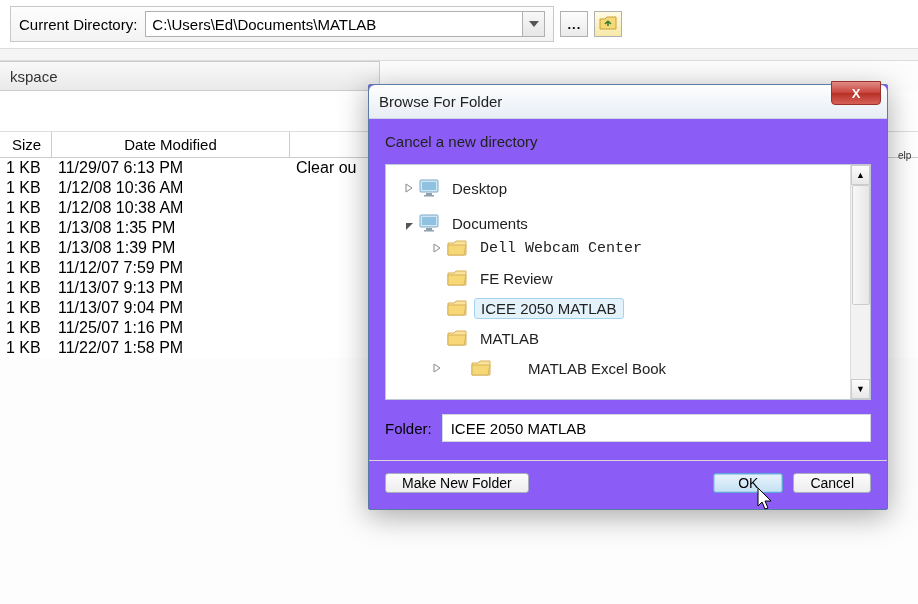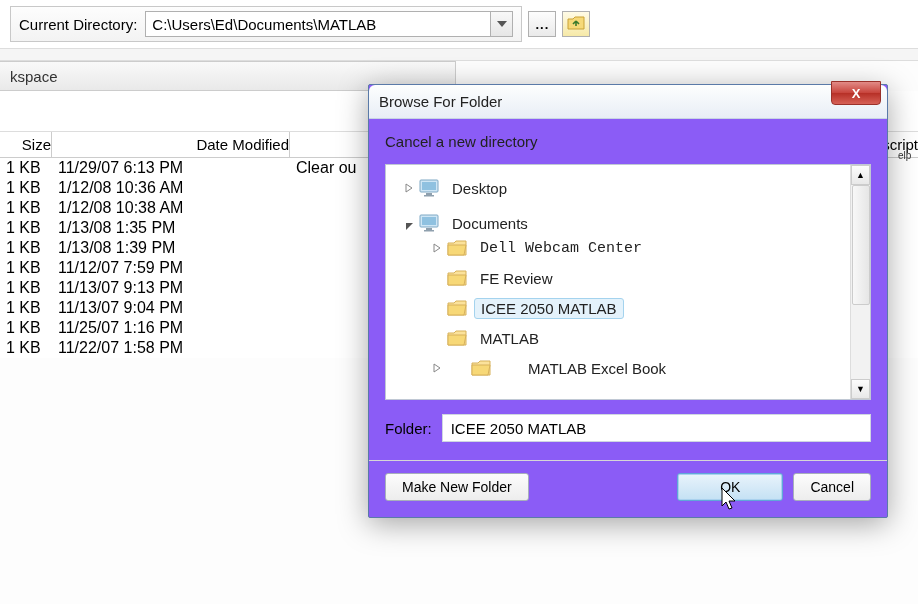--- a/index.html
+++ b/index.html
@@ -33,21 +33,21 @@
     padding: 4px 8px;
     gap: 6px;
     font-size: 15px;
   }
   .curdir-dropdown {
     display: flex;
     align-items: center;
     border: 1px solid #b0b0b0;
     background: #fff;
     margin-left: 2px;
-    width: 368px;
+    width: 400px;
     height: 26px;
     font-size: 15px;
   }
   .curdir-dropdown input {
     flex: 1;
     border: none;
     padding: 2px 6px;
     font-size: 15px;
     outline: none;
     font-family: inherit;
@@ -81,37 +81,37 @@
   .workspace-header {
     background: linear-gradient(#f9f9f9,#e9e9e9);
     border: 1px solid #ccc;
     border-left: none;
     height: 30px;
     display: flex;
     align-items: center;
     padding: 12px 10px;
     font-size: 15px;
     color: #333;
-    width: 456px;
+    width: 380px;
   }
   .gap-row {
     height: 40px;
     background: #fff;
   }
   .table-header {
     display: flex;
     border-top: 1px solid #ddd;
     border-bottom: 1px solid #ccc;
     background: #fff;
     font-size: 15px;
   }
   .th {
-    padding: 4px 0;
+    padding: 4px 12px;
     border-right: 1px solid #ccc;
-    text-align: right;
+    text-align: center;
   }
   .th-size { width: 52px; }
   .th-date { width: 238px; }
   .th-desc { flex: 1; border-right: none; overflow: hidden; white-space: nowrap; }
   .table-body { background: #fff; }
   .trow {
     display: flex;
     font-size: 16px;
     padding: 1px 0;
   }
@@ -260,34 +260,34 @@
   }
   .dlg-sep {
     border-top: 1px solid #d6d6d6;
     margin: 0 -16px 12px -16px;
   }
   .dlg-buttons {
     display: flex;
     align-items: center;
   }
   .dlg-btn {
-    height: 28px;
+    height: 20px;
     padding: 0 16px;
     border: 1px solid #a7afbb;
     border-radius: 3px;
     background: linear-gradient(#fcfcfc,#ededed);
     font-size: 14px;
     cursor: pointer;
     font-family: inherit;
   }
   .dlg-btn.primary {
     border: 1px solid #5fa7d8;
     background: linear-gradient(#e9f3fb,#c4e1f4);
     box-shadow: 0 0 0 1px #a9d1ee inset;
-    padding: 0 42px;
+    padding: 0 24px;
     position: relative;
   }
   .btn-spacer { flex: 1; }
   .cursor-ptr {
     position: absolute;
     width: 20px;
     height: 26px;
     left: 42px;
     top: 12px;
     pointer-events: none;

